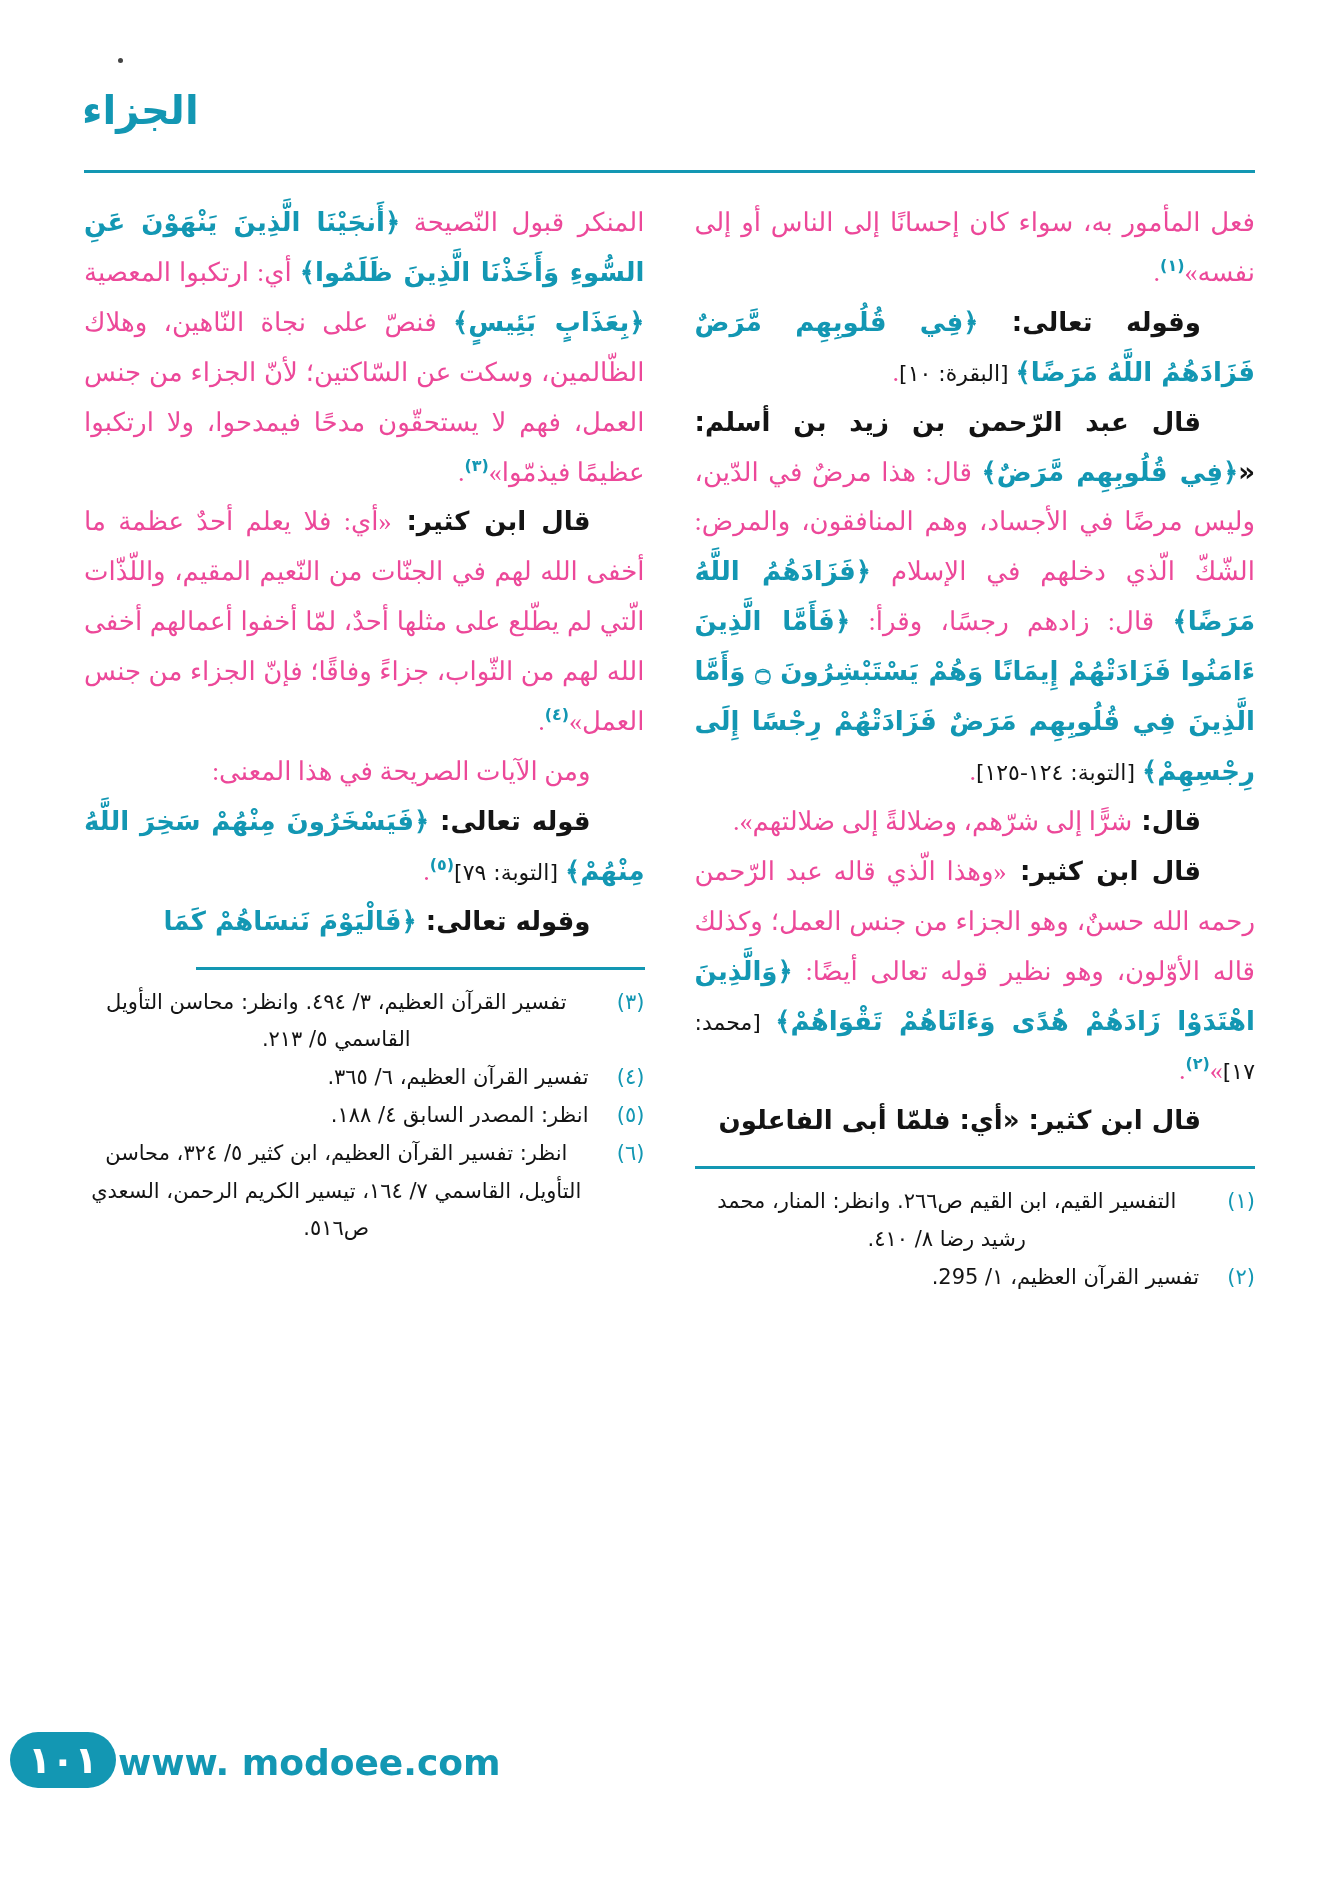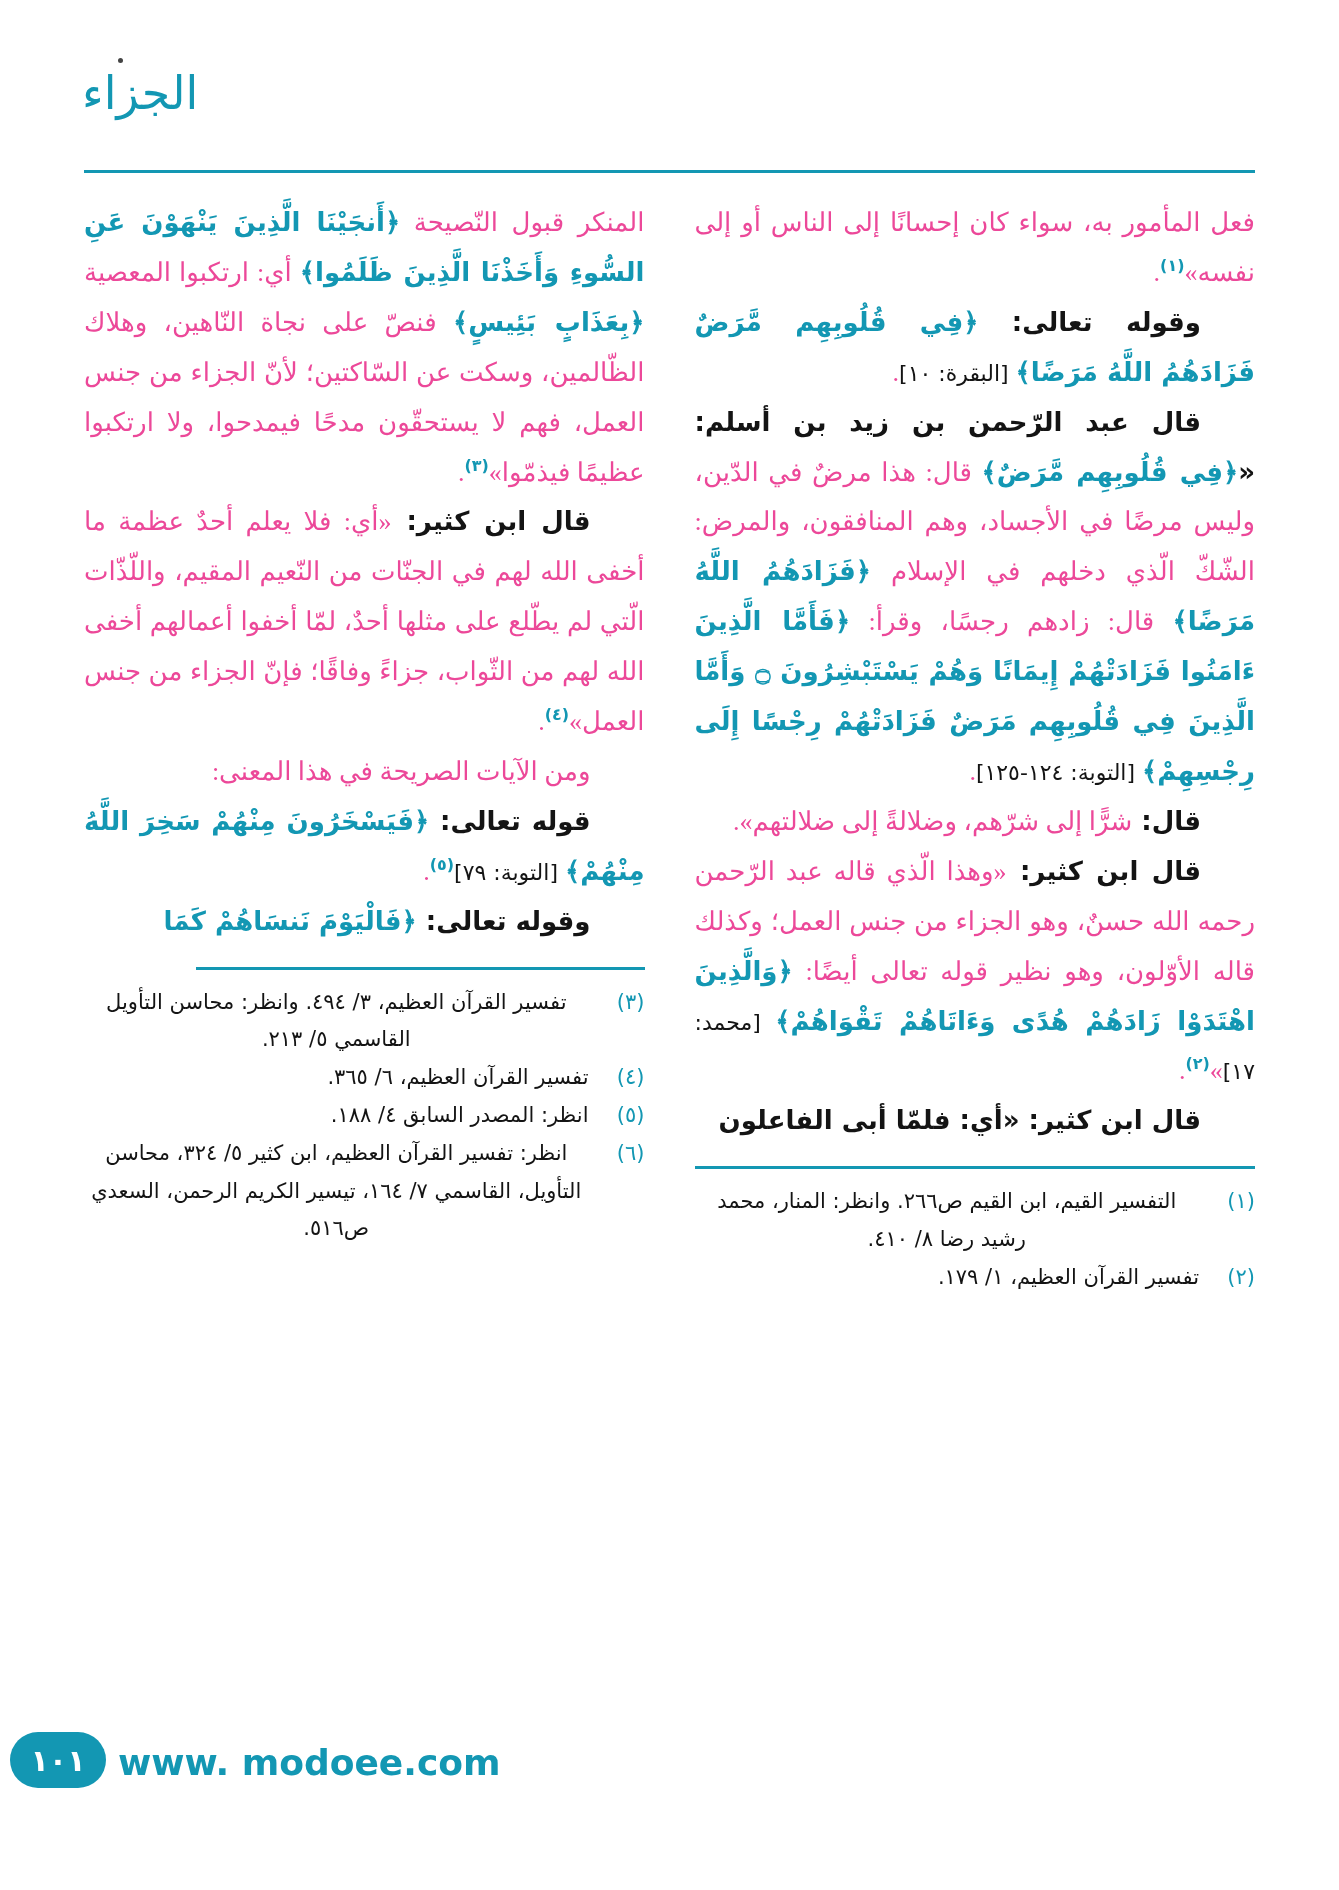--- a/index.html
+++ b/index.html
@@ -9,23 +9,23 @@
     position: relative;
     width: 1339px; height: 1890px;
     margin: 0 auto;
     background: #ffffff;
     direction: rtl;
     overflow: hidden;
     color: #141414;
   }
   
   .logo {
-    position: absolute; top: 68px; left: 82px;
+    position: absolute; top: 88px; left: 82px;
     color: var(--accent, #1397b3);
-    font-weight: normal; font-size: 46px; line-height: 1.1;
+    font-weight: bold; font-size: 40px; line-height: 1.1;
     letter-spacing: -1px;
   }
   .logo-dot {
     position: absolute; top: 58px; left: 118px;
     width: 5px; height: 5px; border-radius: 50%;
     background: #444;
   }
   .header-rule {
     position: absolute; top: 170px; left: 84px; right: 84px;
     height: 3px; background: var(--accent, #1397b3);
@@ -59,21 +59,21 @@
   .footnotes { font-size: 21px; line-height: 1.8; }
   .footnote { display: flex; gap: 10px; align-items: flex-start; }
   .fn-num { color: var(--accent, #1397b3); flex: 0 0 46px; white-space: nowrap; }
   .fn-text { color: #141414; text-align: center; }
   
   .page-badge {
     position: absolute; top: 1732px; left: 10px;
     min-width: 96px; height: 56px; padding: 0 18px;
     background: var(--accent, #1397b3);
     border-radius: 28px;
-    color: #ffffff; font-size: 30px; font-weight: bold;
+    color: #ffffff; font-size: 38px; font-weight: bold;
     display: flex; align-items: center; justify-content: center;
   }
   .website {
     position: absolute; top: 1742px; left: 118px;
     color: var(--accent, #1397b3);
     font-size: 36px; font-weight: bold;
     direction: ltr;
   }
 </style>
 </head>
@@ -97,21 +97,21 @@
           <p class="para indent"><span class="seg-bold">قال ابن كثير: </span><span class="seg-bold">«أي: فلمّا أبى الفاعلون</span></p>
         </div>
       <div class="fn-sep"></div>
       <div class="footnotes" id="right-fns">
           <div class="footnote">
             <span class="fn-num">(١)</span>
             <span class="fn-text">التفسير القيم، ابن القيم ص٢٦٦. وانظر: المنار، محمد رشيد رضا ٨/ ٤١٠.</span>
           </div>
           <div class="footnote">
             <span class="fn-num">(٢)</span>
-            <span class="fn-text">تفسير القرآن العظيم، ١/ ١٧٩.</span>
+            <span class="fn-text">تفسير القرآن العظيم، ١/ 295.</span>
           </div>
         </div>
     </section>
 
     <section class="col col-left">
       <div class="col-body" id="left-body">
           <p class="para"><span class="seg-normal">المنكر قبول النّصيحة </span><span class="seg-quran">﴿أَنجَيْنَا الَّذِينَ يَنْهَوْنَ عَنِ السُّوءِ وَأَخَذْنَا الَّذِينَ ظَلَمُوا﴾</span><span class="seg-normal"> أي: ارتكبوا المعصية </span><span class="seg-quran">﴿بِعَذَابٍ بَئِيسٍ﴾</span><span class="seg-normal"> فنصّ على نجاة النّاهين، وهلاك الظّالمين، وسكت عن السّاكتين؛ لأنّ الجزاء من جنس العمل، فهم لا يستحقّون مدحًا فيمدحوا، ولا ارتكبوا عظيمًا فيذمّوا»</span><span class="seg-sup">(٣)</span><span class="seg-normal">.</span></p>
           <p class="para indent"><span class="seg-bold">قال ابن كثير: </span><span class="seg-normal">«أي: فلا يعلم أحدٌ عظمة ما أخفى الله لهم في الجنّات من النّعيم المقيم، واللّذّات الّتي لم يطّلع على مثلها أحدٌ، لمّا أخفوا أعمالهم أخفى الله لهم من الثّواب، جزاءً وفاقًا؛ فإنّ الجزاء من جنس العمل»</span><span class="seg-sup">(٤)</span><span class="seg-normal">.</span></p>
           <p class="para indent"><span class="seg-normal">ومن الآيات الصريحة في هذا المعنى:</span></p>
           <p class="para indent"><span class="seg-bold">قوله تعالى: </span><span class="seg-quran">﴿فَيَسْخَرُونَ مِنْهُمْ سَخِرَ اللَّهُ مِنْهُمْ﴾</span><span class="seg-ref"> [التوبة: ٧٩]</span><span class="seg-sup">(٥)</span><span class="seg-normal">.</span></p>

